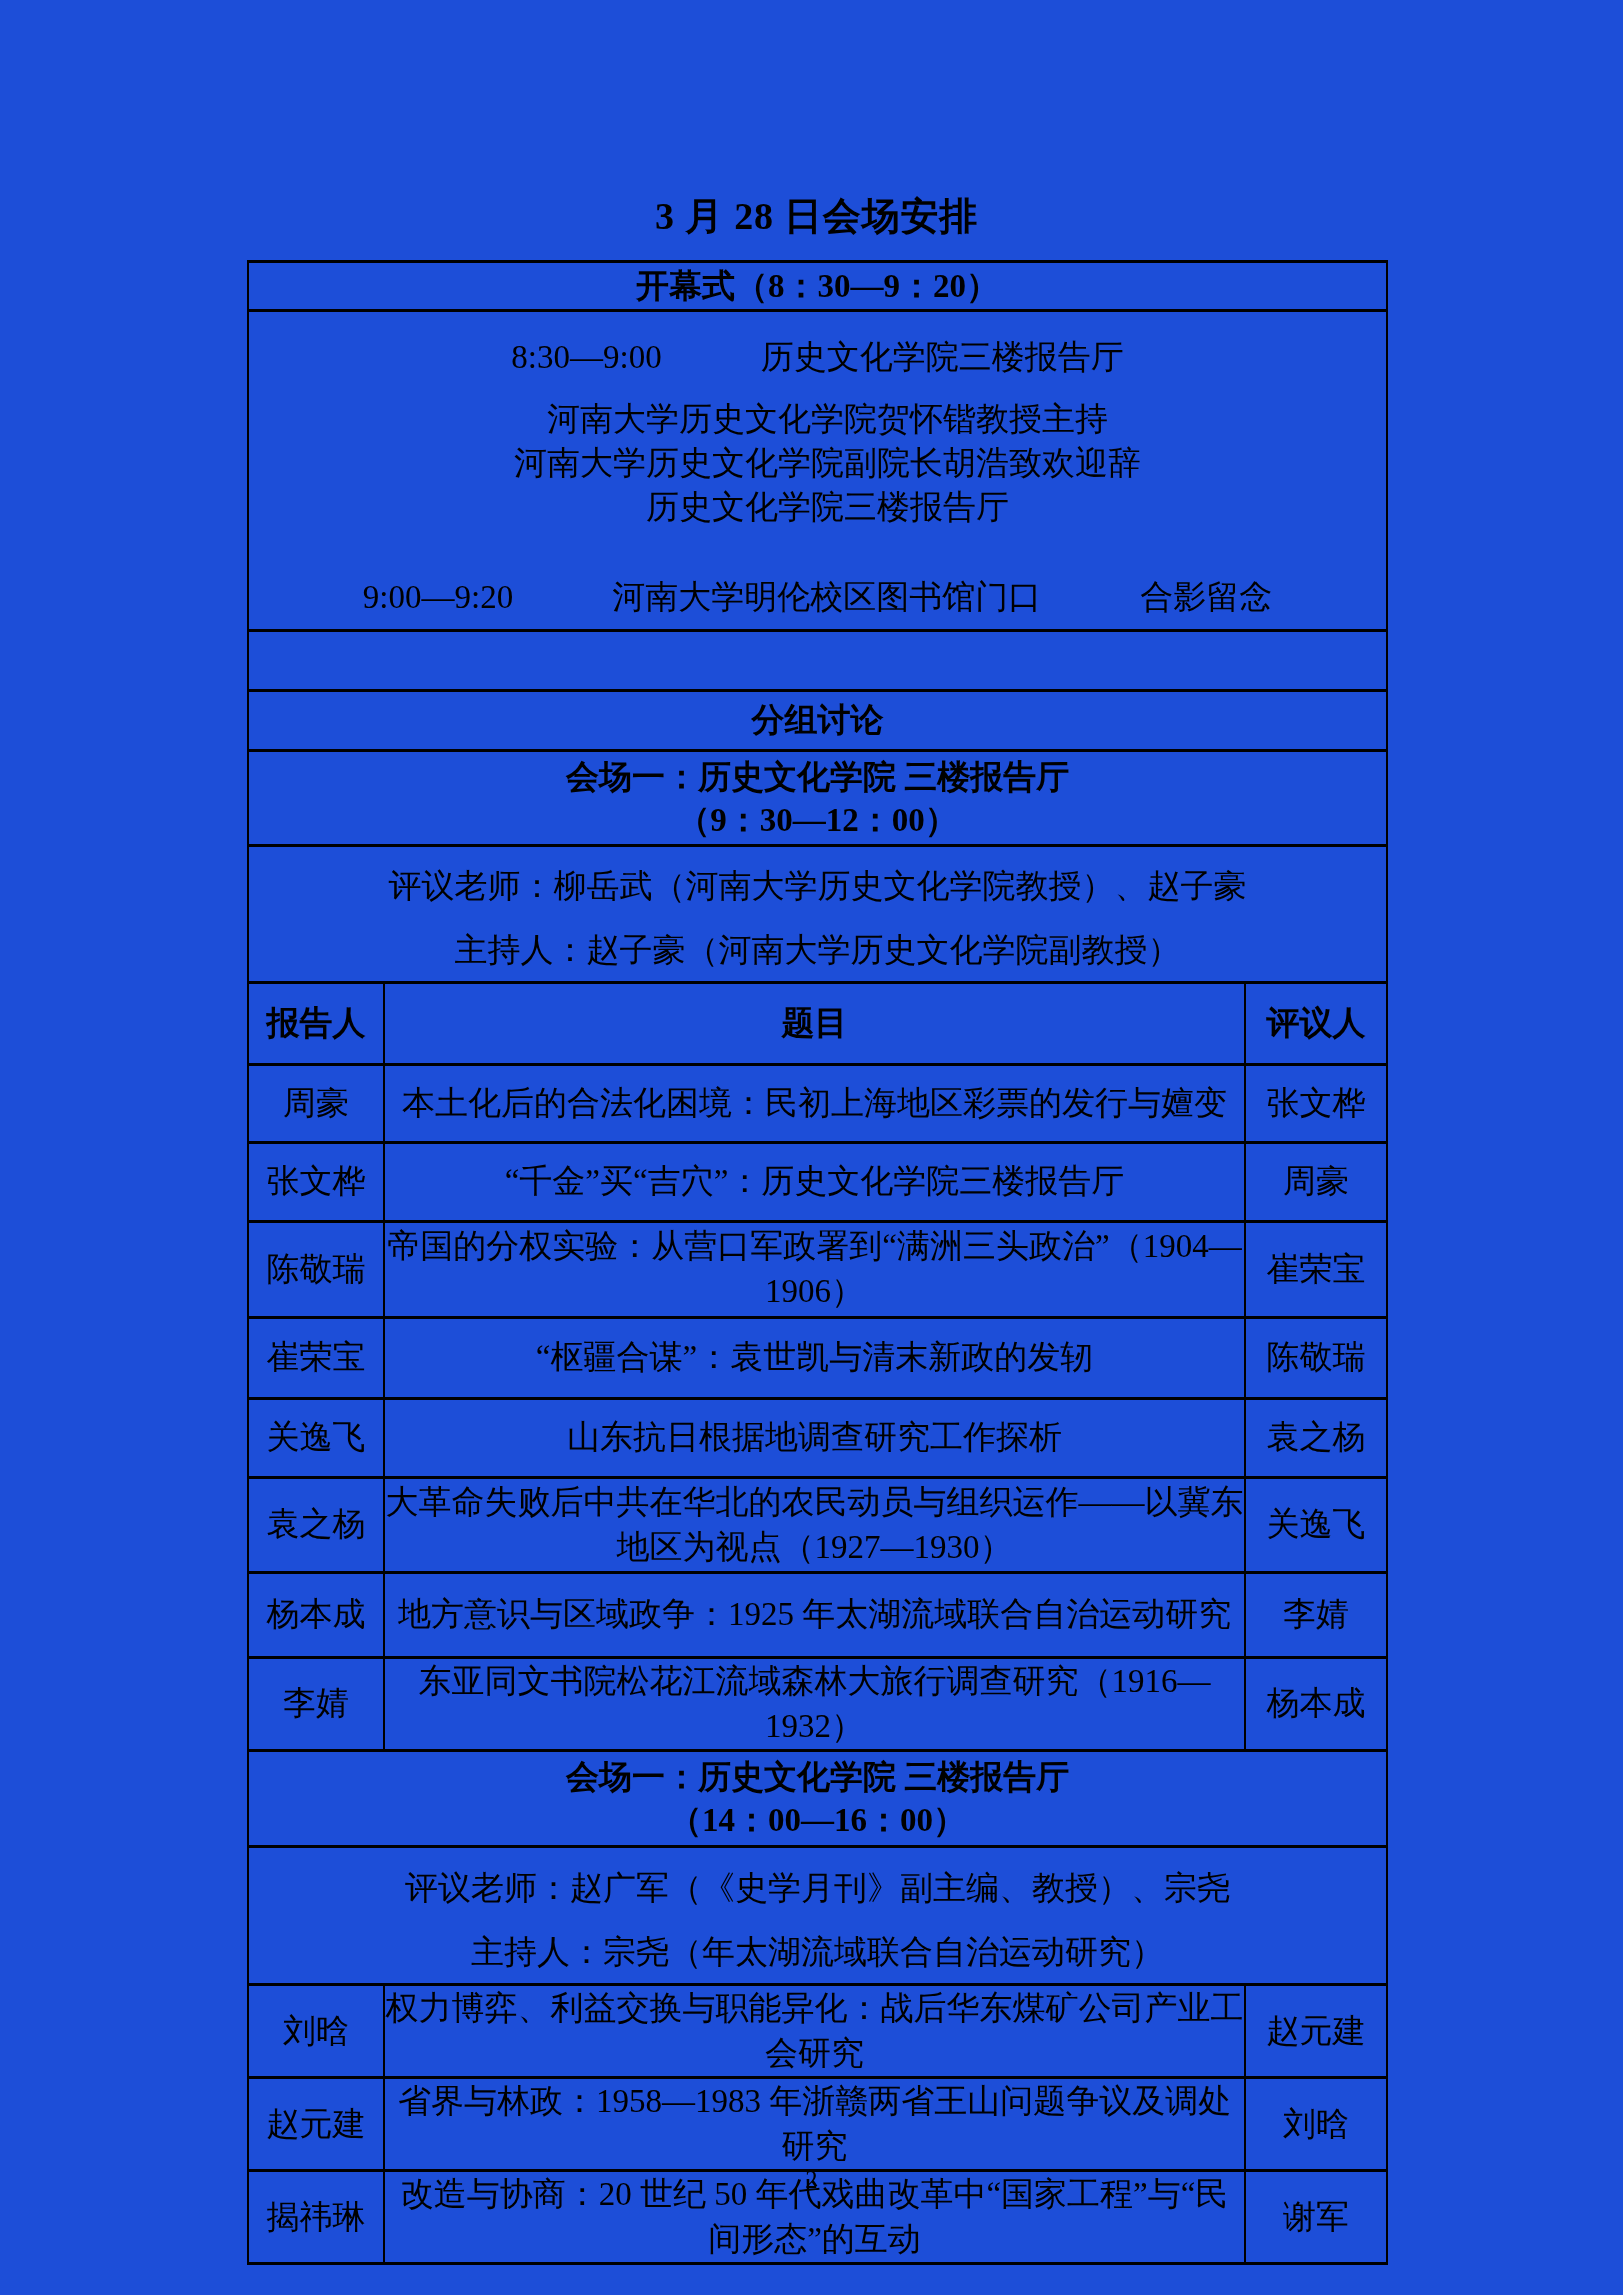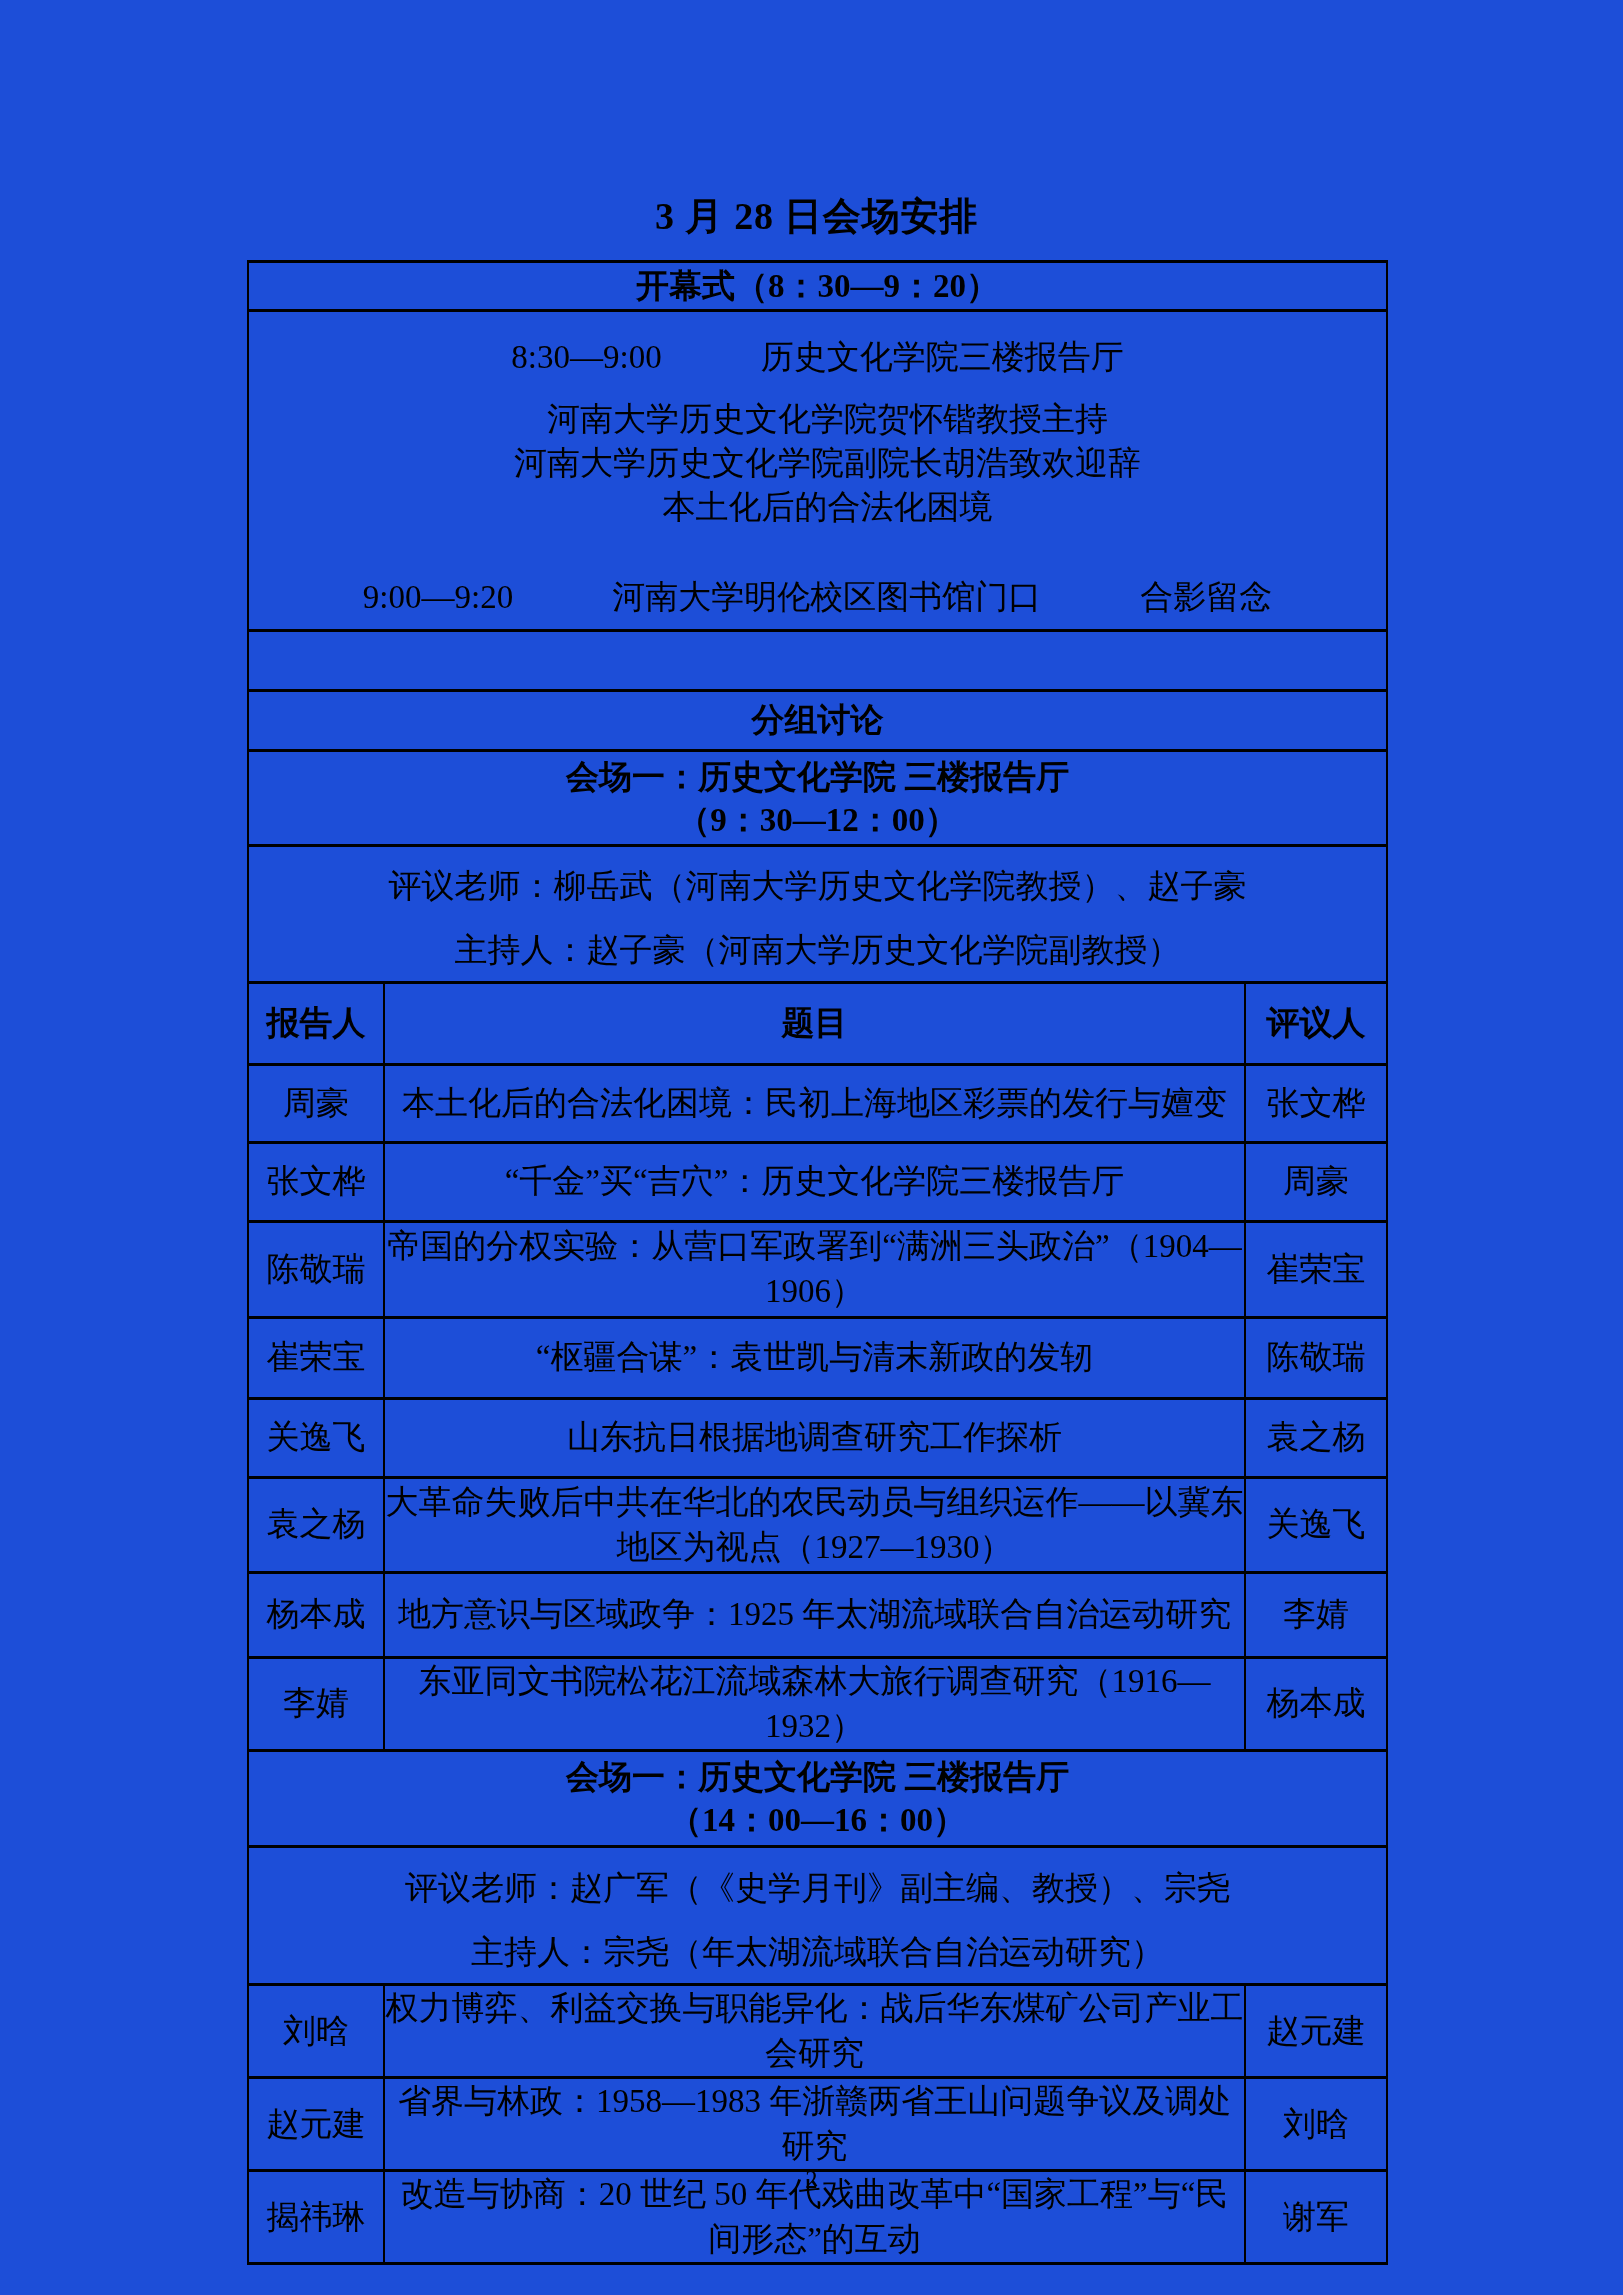--- a/index.html
+++ b/index.html
@@ -93,21 +93,21 @@
         <tr class="r-open">
       <td colspan="3" class="bold">开幕式（8：30—9：20）</td>
     </tr>
 
     <tr class="r-openbody">
       <td colspan="3">
         <div class="ob-line1">8:30—9:00　　　历史文化学院三楼报告厅</div>
         <div class="ob-hosts">
           <div class="ob-host">河南大学历史文化学院贺怀锴教授主持</div>
           <div class="ob-host">河南大学历史文化学院副院长胡浩致欢迎辞</div>
-          <div class="ob-host">本土化后的合法化困境</div>
+          <div class="ob-host">历史文化学院三楼报告厅</div>
         </div>
         <div class="ob-line2">9:00—9:20　　　河南大学明伦校区图书馆门口　　　合影留念</div>
       </td>
     </tr>
 
     <tr class="r-empty">
       <td colspan="3"></td>
     </tr>
 
     <tr class="r-group">

